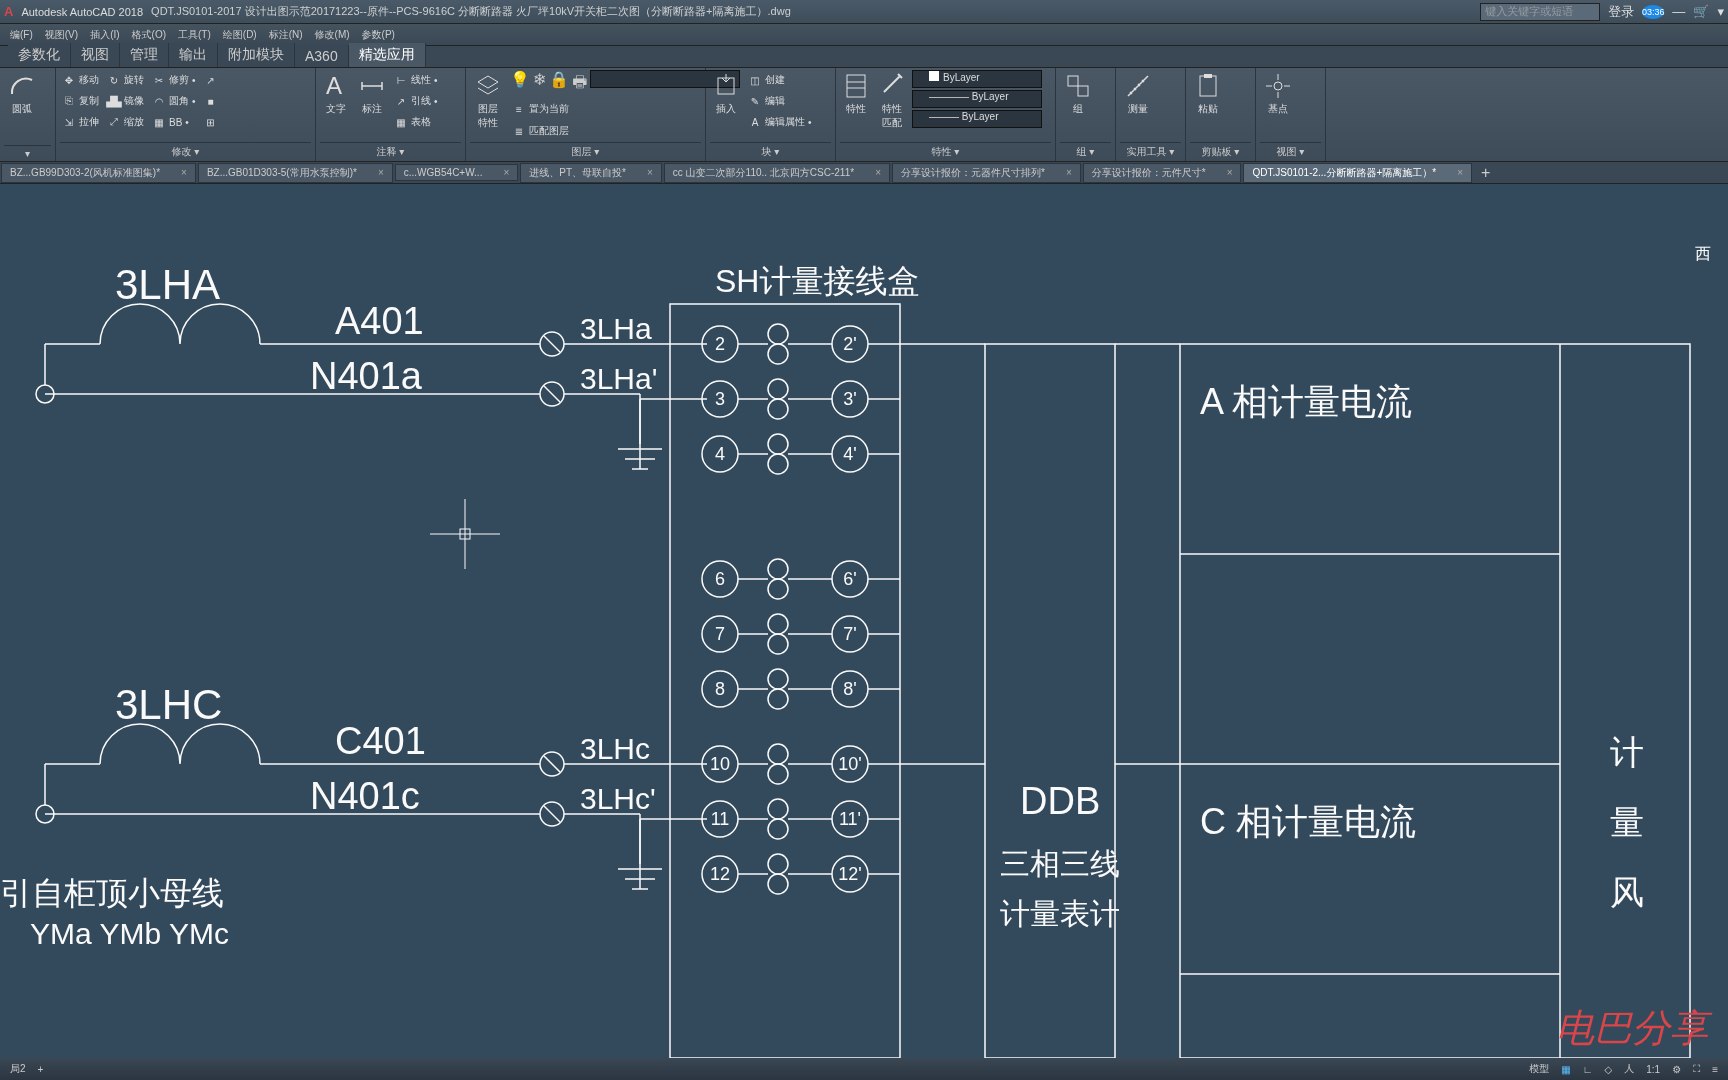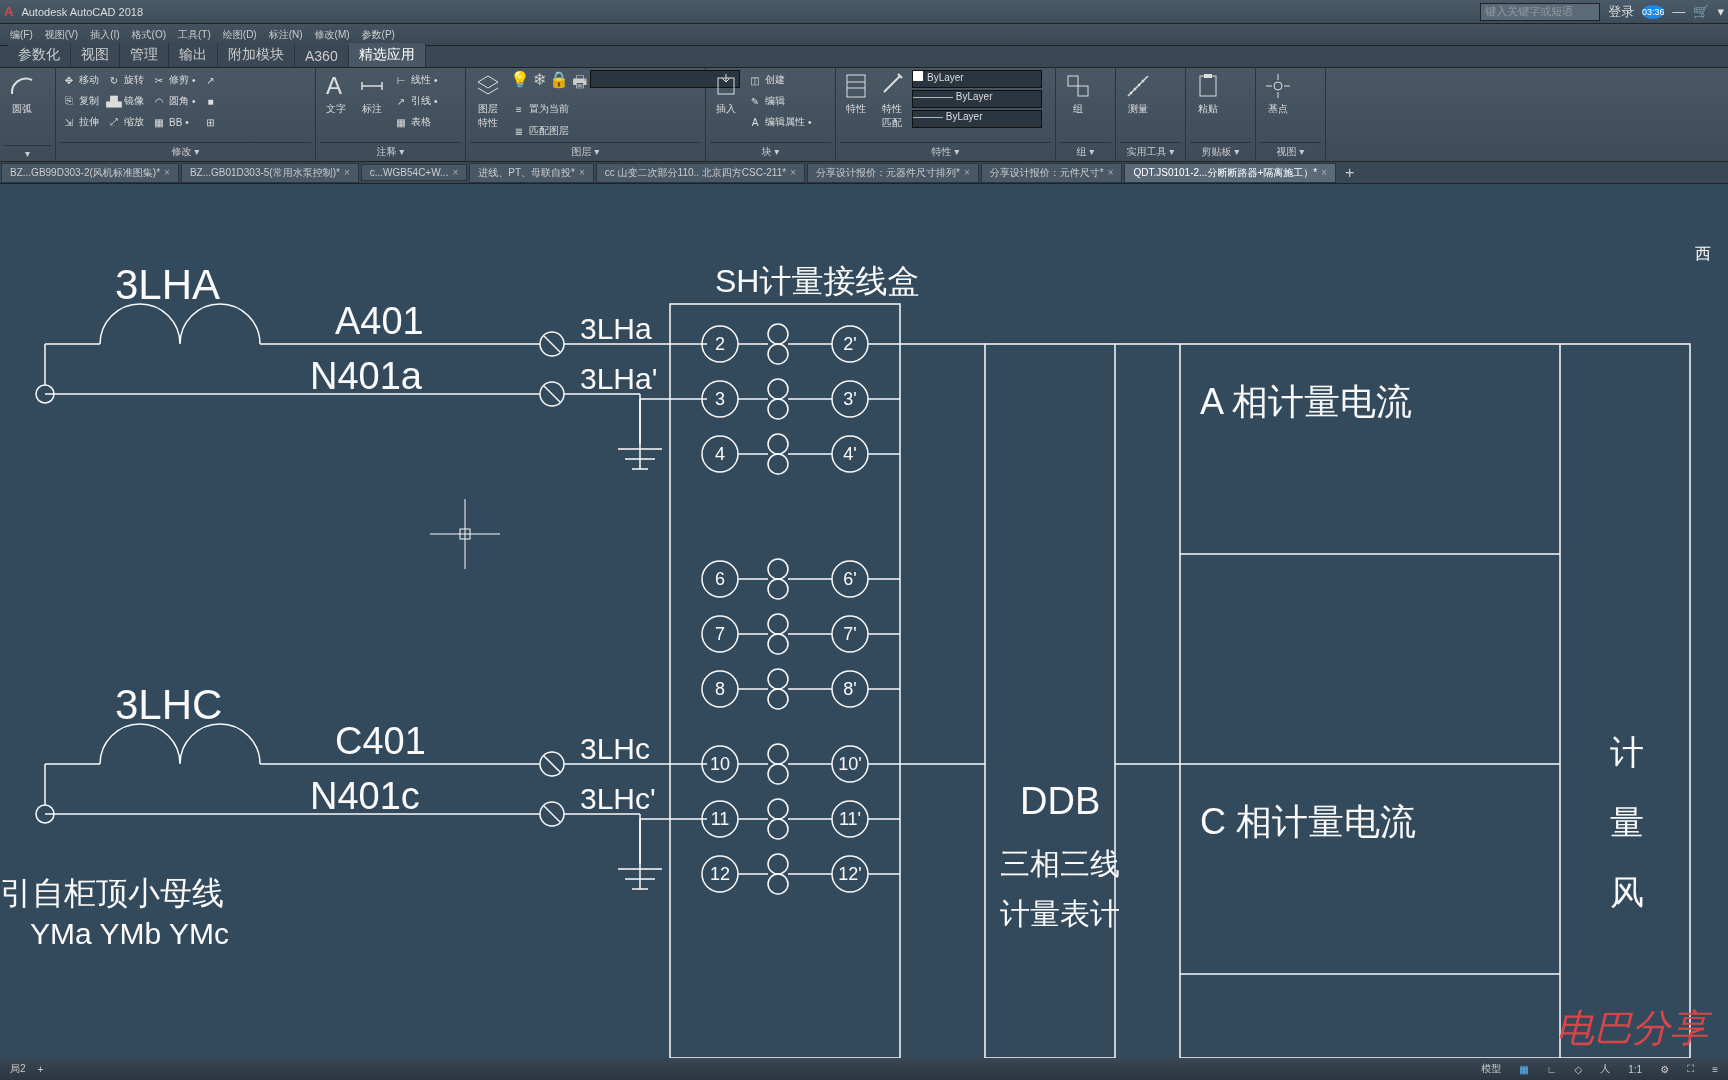--- a/index.html
+++ b/index.html
@@ -108,21 +108,21 @@
 .bigbtn svg { display: block; }
 .smallbtns { display: flex; flex-direction: column; gap: 1px; }
 .smallbtn {
   display: flex; align-items: center; gap: 3px;
   font-size: 10px; color: #ddd; padding: 1px 2px; cursor: pointer;
   height: 20px;
 }
 .smallbtn .ico { width: 14px; height: 14px; display: inline-flex; align-items: center; justify-content: center; }
 .layerselect {
   background: #2a3540; border: 1px solid #111; color: #ddd;
-  font-size: 10px; height: 18px; width: 150px; padding: 0 0;
+  font-size: 10px; height: 18px; width: 150px; padding: 0 16px;
 }
 
 
 .filetabs {
   height: 22px;
   background: #3a4754;
   display: flex;
   align-items: center;
   font-size: 10px;
   border-bottom: 1px solid #222;
@@ -131,21 +131,21 @@
 .filetab {
   background: #4a5866;
   border: 1px solid #2a3540;
   padding: 2px 8px;
   margin: 0 1px;
   color: #ccc;
   white-space: nowrap;
   cursor: pointer;
   display: flex;
   align-items: center;
-  gap: 4px;
+  gap: 21px;
   flex-shrink: 1;
   overflow: hidden;
   max-width: 240px;
 }
 .filetab.active { background: #5a6a78; color: #fff; }
 .filetab .close { font-size: 10px; color: #aaa; }
 .filetab-plus { padding: 0 8px; color: #ccc; cursor: pointer; font-size: 16px; }
 
 
 .canvas {
@@ -164,38 +164,39 @@
 .statusbar {
   position: absolute; bottom: 0; left: 0; right: 0;
   height: 22px;
   background: linear-gradient(#3a4754, #2a3540);
   display: flex;
   align-items: center;
   font-size: 10px;
   color: #ccc;
   padding: 0 4px;
 }
-.statusbar .right { margin-left: auto; display: flex; gap: 6px; align-items: center; }
+.statusbar .right { margin-left: auto; display: flex; align-items: center; }
 .statusbar .sbtn { padding: 0 6px; cursor: pointer; }
 .statusbar .sbtn.active { color: #5bbfff; }
 .watermark {
   position: absolute;
   right: 20px; bottom: 26px;
   font-size: 38px;
   color: #d8464a;
   font-family: "KaiTi", serif;
   font-style: italic;
 }
 </style>
 </head>
 <body>
 
 <div class="titlebar">
   <span class="logo">A</span>
   <span>Autodesk AutoCAD 2018</span>
+  <span style="opacity:.9">QDT.JS0101-2017 设计出图示范20171223--原件--PCS-9616C 分断断路器 火厂坪10kV开关柜二次图（分断断路器+隔离施工）.dwg</span>
   <div class="searchbox" title="键入关键字或短语">
     <span style="opacity:.6">键入关键字或短语</span>
   </div>
   <div class="right-icons">
     <span><span>登录</span></span>
     <div class="clock">
         <span>03:36</span>
       </div>
     <span>—</span>
     <span>🛒</span>

